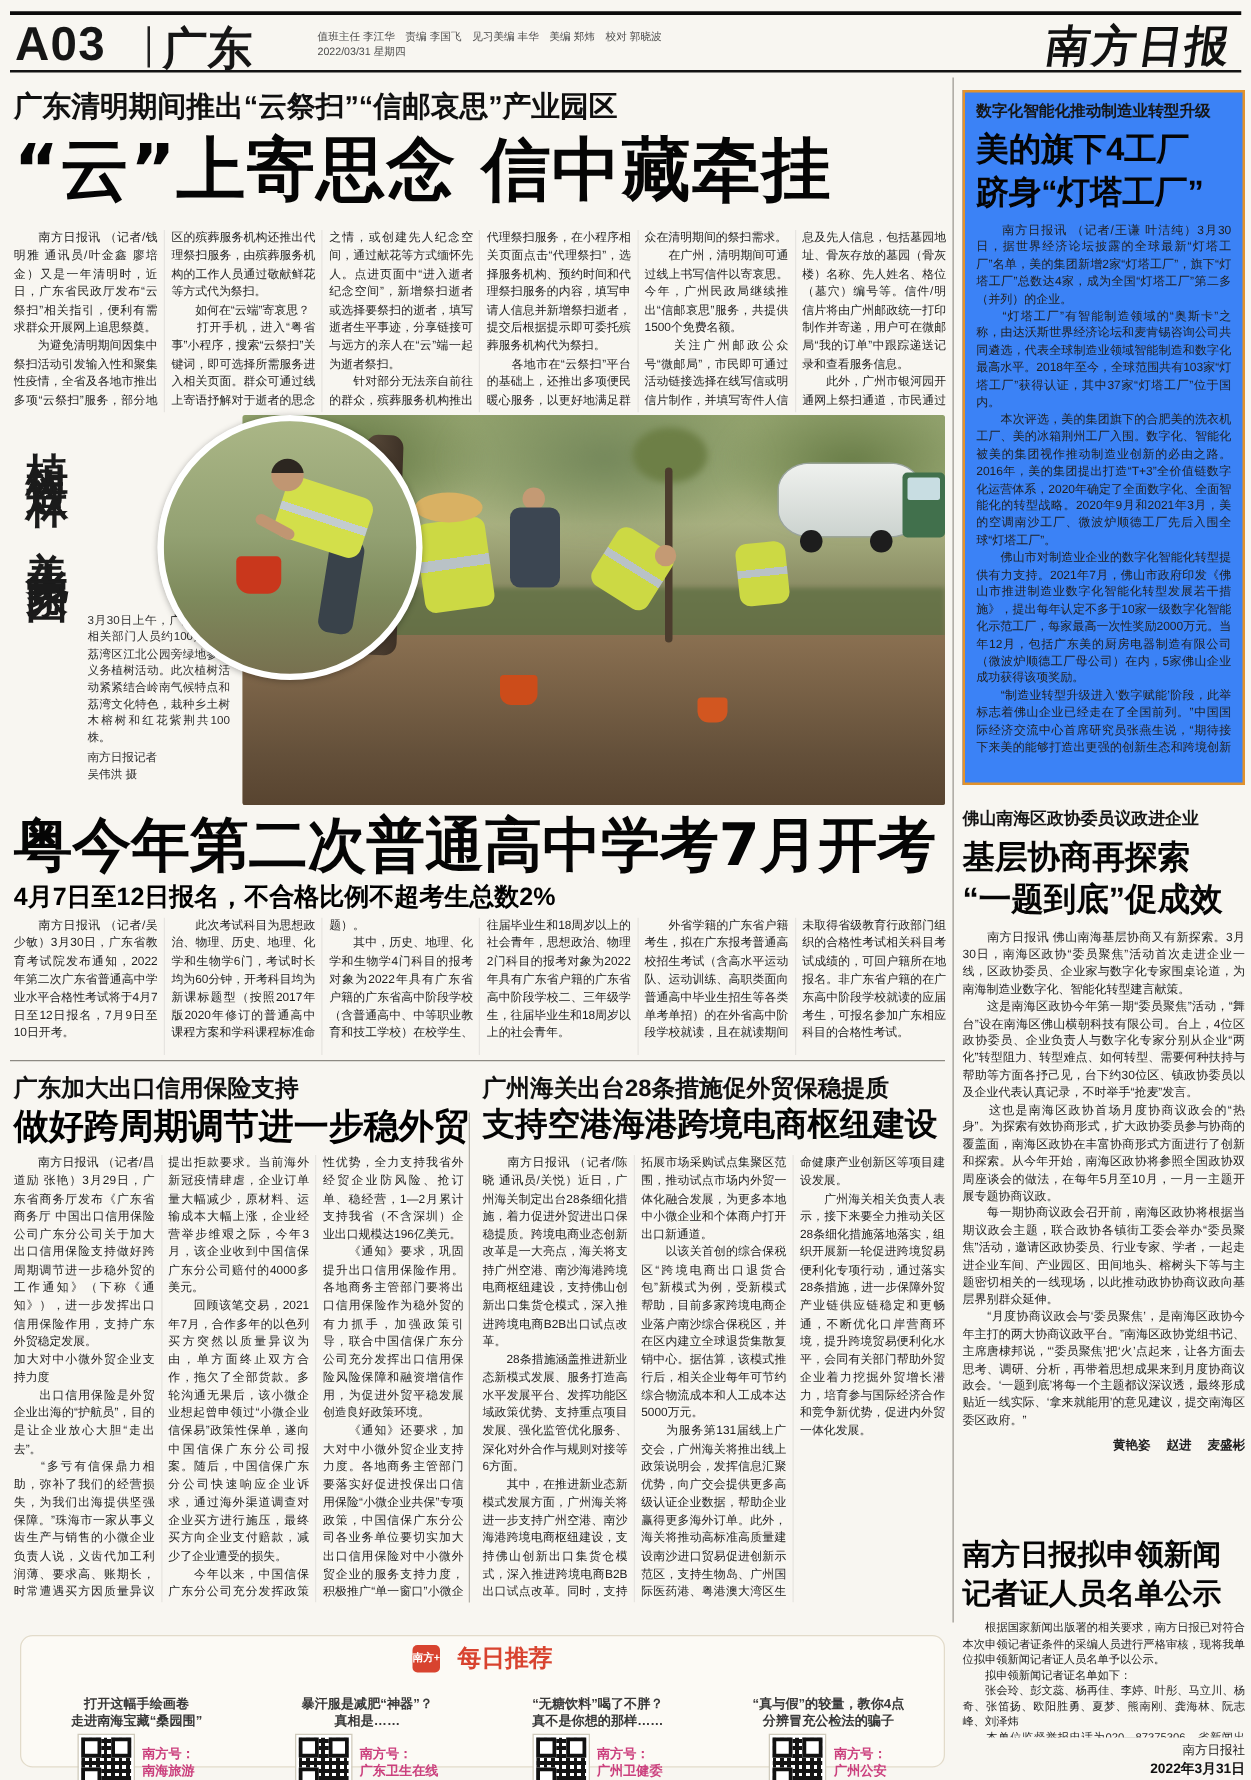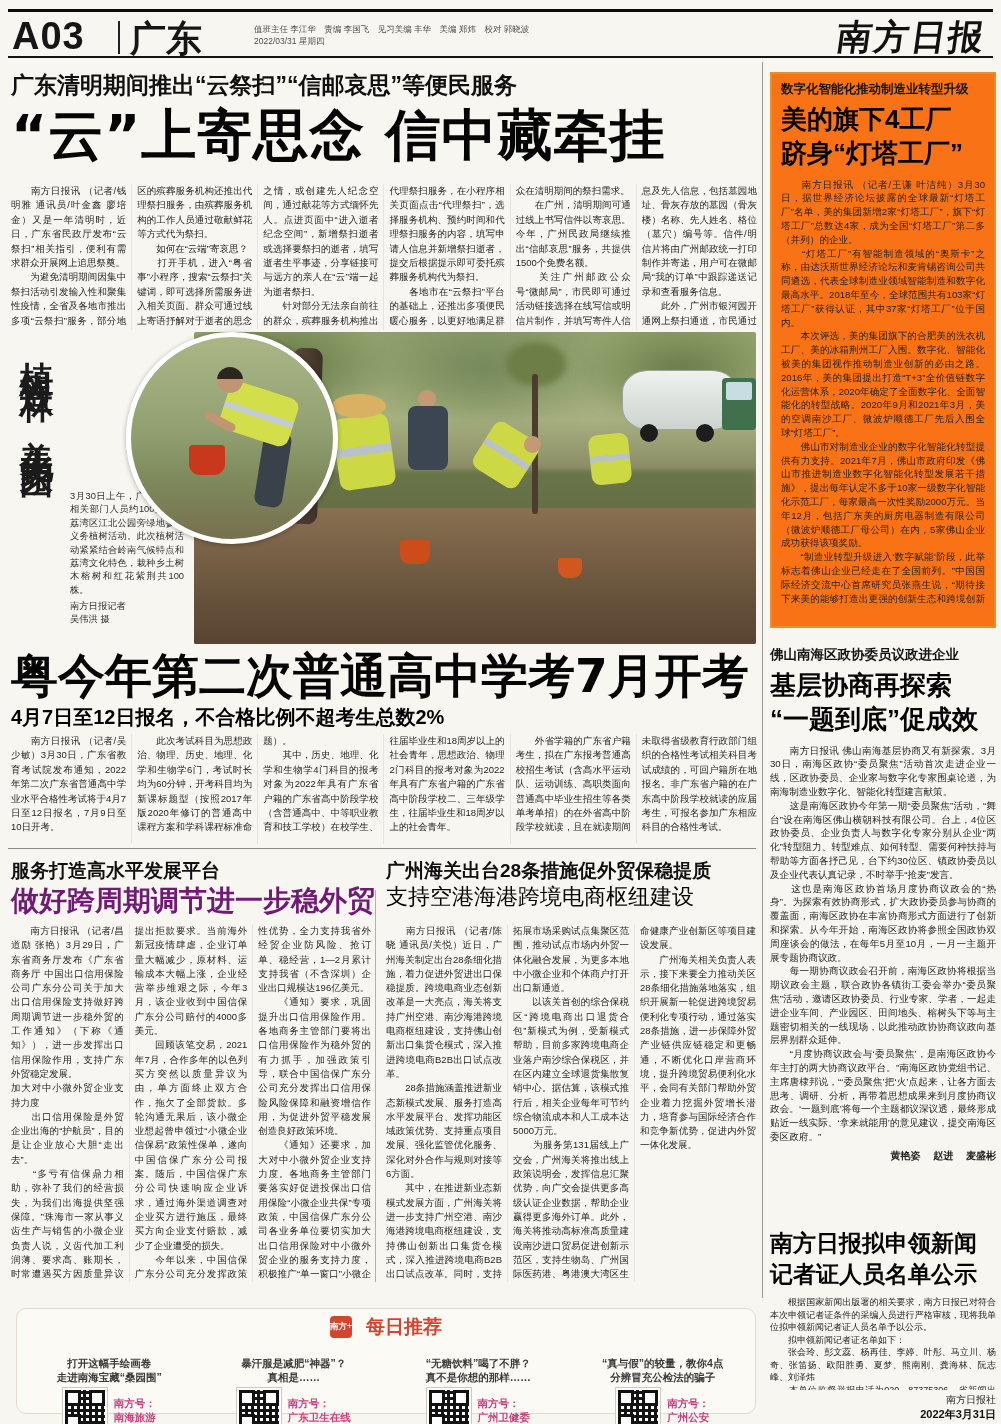--- a/index.html
+++ b/index.html
@@ -29,24 +29,24 @@
              font-family:"DejaVu Sans",sans-serif;}
   .body6{column-gap:11px;column-count:6;column-fill:auto;column-rule:1px solid rgba(0,0,0,.07);
          font-size:9.5px;line-height:14.4px;color:#1f1f1f;}
   .body3{column-gap:11px;column-count:3;column-fill:auto;column-rule:1px solid rgba(0,0,0,.07);
          font-size:9.5px;line-height:14.3px;color:#1f1f1f;}
   .b-art1{left:11px;top:184px;width:746px;height:146px;}
   .headline2{left:11px;top:645px;font-size:47px;font-weight:900;color:#050505;font-family:"DejaVu Sans",sans-serif;}
   .subhead2{left:11px;top:704px;font-size:20px;font-weight:700;color:#000000;}
   .b-art2{left:11px;top:734px;width:746px;height:110px;}
   .kicker3{left:11px;top:858px;font-size:19px;font-weight:700;color:#101010;}
-  .headline3{left:11px;top:882px;width:364px;font-size:28px;font-weight:900;color:#701a75;}
+  .headline3{left:11px;top:882px;width:364px;font-size:28px;font-weight:900;color:#000000;}
   .b-art3{left:11px;top:924px;width:360px;height:358px;}
   .kicker4{left:386px;top:858px;font-size:19px;font-weight:700;color:#101010;}
-  .headline4{left:386px;top:882px;width:370px;font-size:22px;font-weight:400;color:#050505;}
+  .headline4{left:386px;top:882px;width:370px;font-size:26px;font-weight:700;color:#050505;}
   .b-art4{left:386px;top:924px;width:370px;height:358px;}
 
   
   .photo{left:8px;top:332px;width:748px;height:312px;}
   .vtitle{position:absolute;left:6px;top:2px;height:306px;writing-mode:vertical-rl;text-orientation:upright;
           font-size:34px;font-weight:800;letter-spacing:9px;color:#1b1b1b;}
   .caption{position:absolute;left:62px;top:158px;width:114px;height:108px;overflow:hidden;
            font-size:9.3px;line-height:13.4px;color:#2e2e2e;text-align:justify;}
   .capcredit{position:absolute;left:62px;top:268px;width:114px;font-size:9.3px;line-height:13px;
              color:#2e2e2e;text-align:left;}
@@ -77,21 +77,21 @@
   .i-vest{position:absolute;left:92px;top:52px;width:72px;height:50px;border-radius:10px;transform:rotate(18deg);
           background:linear-gradient(180deg,#d3df4a 0 45%,#c3cccf 45% 58%,#d3df4a 58%);}
   .i-head{position:absolute;left:86px;top:30px;width:26px;height:26px;border-radius:50%;
           background:linear-gradient(180deg,#2c2620 0 45%,#c09672 45%);}
   .i-pants{position:absolute;left:128px;top:94px;width:28px;height:76px;border-radius:9px;background:#39424a;transform:rotate(9deg);}
   .i-bucket{position:absolute;left:58px;top:108px;width:36px;height:30px;background:#c9371c;border-radius:4px 4px 11px 11px;}
   .i-arm{position:absolute;left:72px;top:80px;width:34px;height:9px;border-radius:5px;background:#c09672;transform:rotate(28deg);}
 
   
   .midea{left:770px;top:72px;width:226px;height:556px;border:2.5px solid #e2922c;box-sizing:border-box;
-         padding:7px 9px;background:#f97316;}
+         padding:7px 9px;background:#3b82f6;}
   .sb-kick{font-size:12.5px;font-weight:600;color:#161616;}
   .sb-head{margin-top:5px;font-size:26px;font-weight:900;line-height:1.3;color:#050505;}
   .sb-body{margin-top:7px;font-size:9.6px;line-height:13.8px;color:#1f1f1f;text-align:justify;overflow:hidden;}
   .m-body{height:428px;}
   .consult{left:770px;top:646px;width:226px;}
   .c-kick{font-size:13.5px;font-weight:700;color:#141414;}
   .c-body{height:400px;}
   .byline{margin-top:5px;text-align:right;font-size:10px;font-weight:600;word-spacing:10px;color:#222;}
   .notice{left:770px;top:1228px;width:226px;}
   .n-head{font-size:23px;font-weight:900;line-height:1.35;color:#050505;}
@@ -130,21 +130,21 @@
   <div class="abs secbar"></div>
   <div class="abs secname">广东</div>
   <div class="abs credits">
     <div>值班主任 李江华　责编 李国飞　见习美编 丰华　美编 郑炜　校对 郭晓波</div>
     <div>2022/03/31 星期四</div>
   </div>
   <div class="abs masthead">南方日报</div>
   <div class="abs headrule"></div>
   <div class="abs vdiv"></div>
 
-  <div class="abs kicker1">广东清明期间推出“云祭扫”“信邮哀思”等便民服务</div>
+  <div class="abs kicker1">广东清明期间推出“云祭扫”“信邮哀思”产业园区</div>
   <div class="abs headline1">“云”上寄思念 信中藏牵挂</div>
   <div class="abs b-art1 body6 just ml clip">　　南方日报讯 （记者/钱明雅 通讯员/叶金鑫 廖培金）又是一年清明时，近日，广东省民政厅发布“云祭扫”相关指引，便利有需求群众开展网上追思祭奠。
 　　为避免清明期间因集中祭扫活动引发输入性和聚集性疫情，全省及各地市推出多项“云祭扫”服务，部分地区的殡葬服务机构还推出代理祭扫服务，由殡葬服务机构的工作人员通过敬献鲜花等方式代为祭扫。
 　　如何在“云端”寄哀思？
 　　打开手机，进入“粤省事”小程序，搜索“云祭扫”关键词，即可选择所需服务进入相关页面。群众可通过线上寄语抒解对于逝者的思念之情，或创建先人纪念空间，通过献花等方式缅怀先人。点进页面中“进入逝者纪念空间”，新增祭扫逝者或选择要祭扫的逝者，填写逝者生平事迹，分享链接可与远方的亲人在“云”端一起为逝者祭扫。
 　　针对部分无法亲自前往的群众，殡葬服务机构推出代理祭扫服务，在小程序相关页面点击“代理祭扫”，选择服务机构、预约时间和代理祭扫服务的内容，填写申请人信息并新增祭扫逝者，提交后根据提示即可委托殡葬服务机构代为祭扫。
 　　各地市在“云祭扫”平台的基础上，还推出多项便民暖心服务，以更好地满足群众在清明期间的祭扫需求。
 　　在广州，清明期间可通过线上书写信件以寄哀思。今年，广州民政局继续推出“信邮哀思”服务，共提供1500个免费名额。
 　　关注广州邮政公众号“微邮局”，市民即可通过活动链接选择在线写信或明信片制作，并填写寄件人信息及先人信息，包括墓园地址、骨灰存放的墓园（骨灰楼）名称、先人姓名、格位（墓穴）编号等。信件/明信片将由广州邮政统一打印制作并寄递，用户可在微邮局“我的订单”中跟踪递送记录和查看服务信息。
 　　此外，广州市银河园开通网上祭扫通道，市民通过登录广州市殡葬服务中心官网或关注“银河园”微信公众号，点击菜单栏里“网上拜祭”，可为安放骨灰的逝者进行网上祭扫。</div>
@@ -192,21 +192,21 @@
   <div class="abs headline2">粤今年第二次普通高中学考7月开考</div>
   <div class="abs subhead2">4月7日至12日报名，不合格比例不超考生总数2%</div>
   <div class="abs b-art2 body6 just ml clip">　　南方日报讯 （记者/吴少敏）3月30日，广东省教育考试院发布通知，2022年第二次广东省普通高中学业水平合格性考试将于4月7日至12日报名，7月9日至10日开考。
 　　此次考试科目为思想政治、物理、历史、地理、化学和生物学6门，考试时长均为60分钟，开考科目均为新课标题型（按照2017年版2020年修订的普通高中课程方案和学科课程标准命题）。
 　　其中，历史、地理、化学和生物学4门科目的报考对象为2022年具有广东省户籍的广东省高中阶段学校（含普通高中、中等职业教育和技工学校）在校学生、往届毕业生和18周岁以上的社会青年，思想政治、物理2门科目的报考对象为2022年具有广东省户籍的广东省高中阶段学校二、三年级学生，往届毕业生和18周岁以上的社会青年。
 　　外省学籍的广东省户籍考生，拟在广东报考普通高校招生考试（含高水平运动队、运动训练、高职类面向普通高中毕业生招生等各类单考单招）的在外省高中阶段学校就读，且在就读期间未取得省级教育行政部门组织的合格性考试相关科目考试成绩的，可回户籍所在地报名。非广东省户籍的在广东高中阶段学校就读的应届考生，可报名参加广东相应科目的合格性考试。
 　　合格性考试成绩是普通高中学生毕业和升学的重要依据。考生根据自己所学课程的课程标准、学习进度情况和普通高校招生专业对合格性考试科目的要求，报名参加其中1门至6门科目合格性考试。
 　　省教育考试院有关负责人提醒，合格性考试各科目考试成绩以“合格/不合格”、等级、分数呈现，不合格的比例不超过当次当科考生总数的2%，其他考生成绩达到要求的，定为合格。</div>
   <div class="abs hrule1"></div>
 
-  <div class="abs kicker3">服务打造高水平发展平台</div>
+  <div class="abs kicker3">广东加大出口信用保险支持</div>
   <div class="abs headline3">做好跨周期调节进一步稳外贸</div>
   <div class="abs b-art3 body3 just ml clip">　　南方日报讯 （记者/昌道励 张艳）3月29日，广东省商务厅发布《广东省商务厅 中国出口信用保险公司广东分公司关于加大出口信用保险支持做好跨周期调节进一步稳外贸的工作通知》（下称《通知》），进一步发挥出口信用保险作用，支持广东外贸稳定发展。
 加大对中小微外贸企业支持力度
 　　出口信用保险是外贸企业出海的“护航员”，目的是让企业放心大胆“走出去”。
 　　“多亏有信保鼎力相助，弥补了我们的经营损失，为我们出海提供坚强保障。”珠海市一家从事义齿生产与销售的小微企业负责人说，义齿代加工利润薄、要求高、账期长，时常遭遇买方因质量异议提出拒款要求。当前海外新冠疫情肆虐，企业订单量大幅减少，原材料、运输成本大幅上涨，企业经营举步维艰之际，今年3月，该企业收到中国信保广东分公司赔付的4000多美元。
 　　回顾该笔交易，2021年7月，合作多年的以色列买方突然以质量异议为由，单方面终止双方合作，拖欠了全部货款。多轮沟通无果后，该小微企业想起曾申领过“小微企业信保易”政策性保单，遂向中国信保广东分公司报案。随后，中国信保广东分公司快速响应企业诉求，通过海外渠道调查对企业买方进行施压，最终买方向企业支付赔款，减少了企业遭受的损失。
 　　今年以来，中国信保广东分公司充分发挥政策性优势，全力支持我省外经贸企业防风险、抢订单、稳经营，1—2月累计支持我省（不含深圳）企业出口规模达196亿美元。
 　　《通知》要求，巩固提升出口信用保险作用。各地商务主管部门要将出口信用保险作为稳外贸的有力抓手，加强政策引导，联合中国信保广东分公司充分发挥出口信用保险风险保障和融资增信作用，为促进外贸平稳发展创造良好政策环境。
 　　《通知》还要求，加大对中小微外贸企业支持力度。各地商务主管部门要落实好促进投保出口信用保险“小微企业共保”专项政策，中国信保广东分公司各业务单位要切实加大出口信用保险对中小微外贸企业的服务支持力度，积极推广“单一窗口”小微企业在线投保、“信步天下”APP、资信红绿灯、中国信保小微学堂等数字化信保服务，不断提升普惠金融服务质效，力争全年短期出口信用保险服务支持企业超12万家。
 保障产业链供应链稳定畅通

